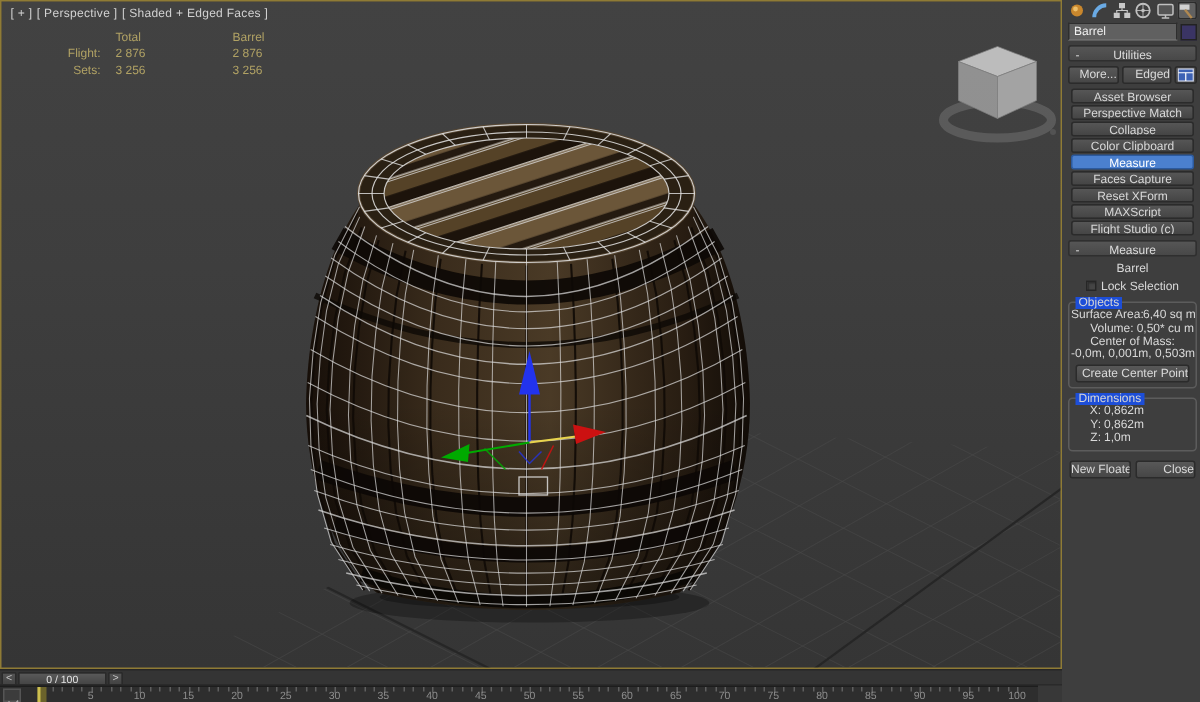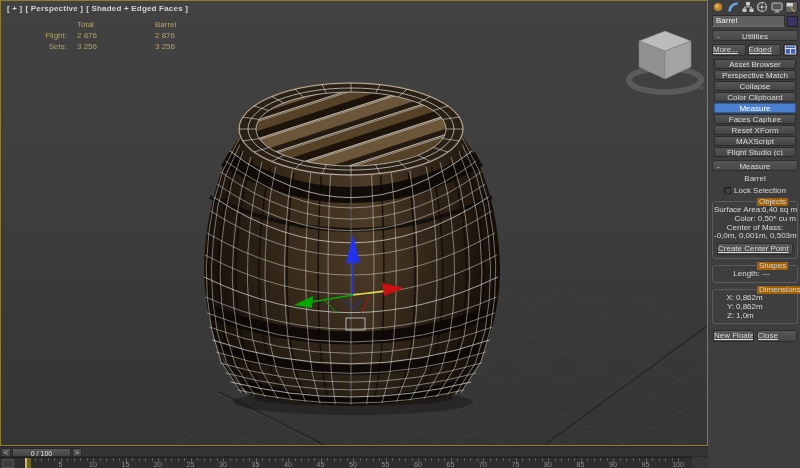--- a/index.html
+++ b/index.html
@@ -9,21 +9,21 @@
     background:#383838; font-family:"Liberation Sans", sans-serif;
     -webkit-font-smoothing:antialiased; cursor:default; user-select:none;
   }
   
   #viewport {
     position:absolute; left:0; top:0; width:708px; height:446px;
     border:1px solid #8f7b35; background:linear-gradient(180deg,#424242 0%,#3e3e3e 40%,#353535 100%);
     overflow:hidden;
   }
   #scene { position:absolute; left:0; top:0; }
-  .vp-label { position:absolute; left:6px; top:3px; font-size:8px; color:#d2d2d2; letter-spacing:0.2px;font-weight:bold; }
+  .vp-label { position:absolute; left:6px; top:3px; font-size:8px; color:#d2d2d2; letter-spacing:0.2px; }
   .vp-label span { margin-right:3px; }
   .vp-stats { position:absolute; left:28px; top:18px; font-size:8px; color:#b1a264; line-height:11px; }
   .stat-row { display:flex; }
   .stat-row .sl { width:48px; text-align:right; padding-right:10px; }
   .stat-row .sc1 { width:78px; }
   .stat-row .sc2 { width:60px; }
   .fps-row { margin-top:11px; }
   
   #cmd-panel { position:absolute; left:708px; top:0; width:92px; height:468px; background:#3e3e3e; padding:0 2px 0 4px; }
   .tab-row { display:flex; height:13px; align-items:center; gap:1px; padding-top:1px; }
@@ -35,40 +35,40 @@
     color:#f0f0f0; font-size:8px; line-height:10px; padding-left:3px; overflow:hidden; white-space:nowrap;
   }
   .swatch { width:11px; height:11px; background:#3a3464; border:1px solid #222; margin-top:1px; }
   .rollout-hd {
     position:relative; height:11px; line-height:11px; margin-top:3px; border-radius:2px;
     background:linear-gradient(#565656,#484848); border:1px solid #2f2f2f;
     color:#dcdcdc; font-size:8px; text-align:center;
   }
   .rollout-hd .minus { position:absolute; left:4px; top:0; }
   .btn {
-    height:12px; line-height:10px; font-size:8px; text-align:left; color:#dadada;
+    height:12px; line-height:10px; font-size:8px; text-align:right; color:#dadada;
     background:linear-gradient(#585858,#464646); border:1px solid #2b2b2b; border-radius:2px;
-    overflow:hidden; white-space:nowrap;text-decoration:underline;
+    overflow:hidden; white-space:nowrap;
   }
   .ms-row { display:flex; gap:2px; margin-top:3px; }
   .ms-row .btn { flex:1; }
   .icon-btn { width:15px; flex:none !important; display:flex; align-items:center; justify-content:center; }
   #util-buttons { margin-top:3px; padding:0 2px; }
   .ubtn {
     height:10px; line-height:9px; margin-bottom:1px; font-size:8px; text-align:center; color:#d8d8d8;
     background:linear-gradient(#565656,#454545); border:1px solid #2b2b2b; border-radius:2px;
     overflow:hidden; white-space:nowrap;
   }
   .ubtn.active { background:#4b80cf; border-color:#2c5a9e; color:#fff; }
   .center-lab { font-size:8px; color:#d9d9d9; text-align:center; margin-top:3px; line-height:9px; }
   .chk-row { display:flex; align-items:center; justify-content:center; gap:3px; margin-top:3px; height:9px; }
   .chk { width:7px; height:7px; background:#454545; border:1px solid #262626; box-shadow:inset 1px 1px 1px #2e2e2e; }
   .chk-lab { font-size:8px; color:#d9d9d9; line-height:8px; }
   .grp { position:relative; border:1px solid #5c5c5c; border-radius:3px; margin:6px 0 0 0; padding:4px 1px 3px; }
-  .grp-title { position:absolute; top:-4px; left:4px; background:#a16207; padding:0 2px; font-size:8px; line-height:8px; color:#d6d6d6;margin-left:40px; }
+  .grp-title { position:absolute; top:-4px; left:4px; background:#1d4ed8; padding:0 2px; font-size:8px; line-height:8px; color:#d6d6d6; }
   .kv { display:flex; font-size:8px; color:#d9d9d9; line-height:8.8px; }
   .kv .k { width:46px; text-align:right; margin-right:2px; white-space:nowrap; }
   .kv.dim .k { width:20px; }
   .kv .v { white-space:nowrap; }
   .cline { font-size:8px; color:#d9d9d9; text-align:center; line-height:8.8px; white-space:nowrap; }
   .grp .btn { margin:2px 3px 0; }
   .floater-row { display:flex; gap:3px; margin-top:6px; padding:0 1px; }
   .floater-row .btn { flex:1; }
   
   #timeline { position:absolute; left:0; top:446px; width:708px; height:22px; background:#383838; }
@@ -400,35 +400,28 @@
       <span class="chk-lab">Lock Selection</span>
     </div>
 
     <div class="grp">
       <div class="grp-title">Objects</div>
       <div class="kv">
           <span class="k">Surface Area:</span>
           <span class="v">6,40 sq m</span>
         </div>
       <div class="kv">
-          <span class="k">Color:</span>
+          <span class="k">Volume:</span>
           <span class="v">0,50* cu m</span>
         </div>
       <div class="cline">Center of Mass:</div>
       <div class="cline">-0,0m, 0,001m, 0,503m</div>
       <div class="btn">Create Center Point</div>
     </div>
 
-    <div class="grp">
-      <div class="grp-title">Shapes</div>
-      <div class="kv">
-          <span class="k">Length:</span>
-          <span class="v">---</span>
-        </div>
-    </div>
 
     <div class="grp">
       <div class="grp-title">Dimensions</div>
       <div class="kv dim">
           <span class="k">X:</span>
           <span class="v">0,862m</span>
         </div>
       <div class="kv dim">
           <span class="k">Y:</span>
           <span class="v">0,862m</span>

